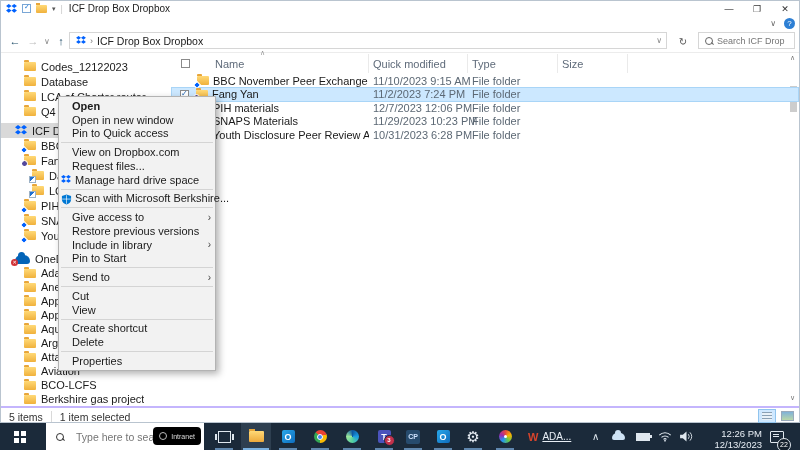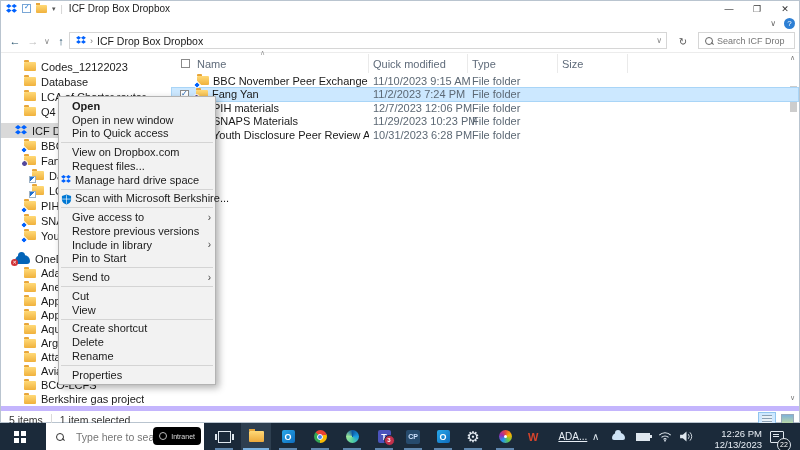--- a/index.html
+++ b/index.html
@@ -61,42 +61,42 @@
   .si.selected{background:#d9d9d9;}
   .gap4{height:4px;} .gap9{height:9px;}
   #side-scroll{position:absolute;top:51px;right:1px;width:9px;height:354px;font-size:7px;color:#777;}
   #side-scroll .arr{position:absolute;left:1px;}
   #side-thumb{position:absolute;top:34px;left:1px;width:7px;height:26px;background:#cdcdcd;}
 
   
   #filearea{position:absolute;top:51px;left:171px;right:1px;height:354px;font-size:11px;}
   #flheader{position:absolute;top:2px;left:0;right:0;height:19px;display:grid;grid-template-columns:197px 99px 90px 70px;align-items:center;color:#5f6b7a;}
   .hc{position:relative;height:19px;display:flex;align-items:center;border-right:1px solid #eaeaea;}
-  #hc-name{padding-left:9px;gap:7px;}
+  #hc-name{padding-left:9px;gap:25px;}
   .hc-pad{padding-left:4px;}
   #sort-caret{position:absolute;left:88px;top:-3px;font-size:7px;color:#999;}
   #flrows{position:absolute;top:22px;left:0;right:0;}
   .frow{height:13.5px;display:grid;grid-template-columns:197px 99px 90px 70px;align-items:center;}
   .frow.selected{background:#cce8ff;outline:1px solid #a9d5f7;}
   .fname-cell{display:flex;align-items:center;height:13.5px;position:relative;padding-left:8px;gap:4px;overflow:hidden;white-space:nowrap;}
   .fname-cell .fol{margin-left:3px;}
   .fdate,.ftype{color:#5c6874;padding-left:4px;white-space:nowrap;}
   .fsize{color:#5c6874;text-align:right;padding-right:12px;}
 
   
   #ctxmenu{position:absolute;left:57px;top:95px;width:158px;background:#f2f2f2;border:1px solid #b3b3b3;box-shadow:3px 3px 7px rgba(0,0,0,.3);padding:2px 0;box-sizing:border-box;z-index:50;font-size:11px;}
   .mi{height:13.75px;display:flex;align-items:center;padding-left:13px;position:relative;white-space:nowrap;}
   .mi.bold{font-weight:bold;}
   .mi .mic{position:absolute;left:2px;top:2px;}
   .mi.has-icon{padding-left:16px;}
   .mi .subarr{position:absolute;right:4px;font-size:10px;color:#444;}
   .msep{height:1px;background:#d4d4d4;margin:2px 2px;}
 
   
-  #statusbar{position:absolute;top:405px;left:0;right:0;height:17px;display:flex;align-items:center;font-size:10.5px;color:#333;padding-left:8px;border-top:5px solid #c4b5fd;}
+  #statusbar{position:absolute;top:405px;left:0;right:0;height:17px;display:flex;align-items:center;font-size:10.5px;color:#333;padding-left:8px;border-top:2px solid #c4b5fd;}
   .sdiv{width:1px;height:11px;background:#d9d9d9;margin:0 8px;}
   #viewtoggles{position:absolute;right:3px;top:1px;display:flex;gap:2px;}
   .vt{width:18px;height:14px;display:flex;align-items:center;justify-content:center;box-sizing:border-box;}
   .vt.active{background:#cfe8ff;border:1px solid #90c4ee;}
   .vt-details{width:10px;height:8px;background:repeating-linear-gradient(#8aa0b4 0 1px,#e9f1f8 1px 3px);}
   .vt-thumbs{width:11px;height:8px;background:linear-gradient(#7fb2d9,#b9d7a8);border:1px solid #9ab;}
 
   
   #taskbar{position:absolute;left:0;right:0;bottom:0;height:27px;background:#1b2a3a;}
   #startbtn{position:absolute;left:0;top:0;width:46px;height:27px;display:flex;align-items:center;justify-content:center;}
@@ -419,21 +419,20 @@
       <div class="mi">
           <span>Send to</span>
           <span class="subarr">›</span>
         </div>
       <div class="msep"></div>
       <div class="mi">Cut</div>
       <div class="mi">View</div>
       <div class="msep"></div>
       <div class="mi">Create shortcut</div>
       <div class="mi">Delete</div>
-      <div class="mi">Rename</div>
       <div class="msep"></div>
       <div class="mi">Properties</div>
     </div>
 
   </div>
 
   <div id="taskbar">
     <div id="startbtn">
         <span class="winlogo"></span>
       </div>
@@ -471,21 +470,21 @@
       </div>
     <div class="slot" style="left:458px;">
         <span class="gear-ic">⚙</span>
       </div>
     <div class="slot" style="left:490px;">
         <span class="pal-ic"></span>
       </div>
 
     <div class="tray" style="left:528px;">
       <span class="wday">W</span>
-      <span id="tray-label" style="margin-left:20px;text-decoration:underline;">ADA...</span>
+      <span id="tray-label" style="margin-left:4px;text-decoration:underline;">ADA...</span>
     </div>
     <div class="tray" style="left:592px;">
         <span class="chev-up">∧</span>
       </div>
     <div class="tray" style="left:612px;">
         <span class="cloud-tray"></span>
       </div>
     <div class="tray" style="left:636px;">
         <span class="batt-ic"></span>
       </div>

